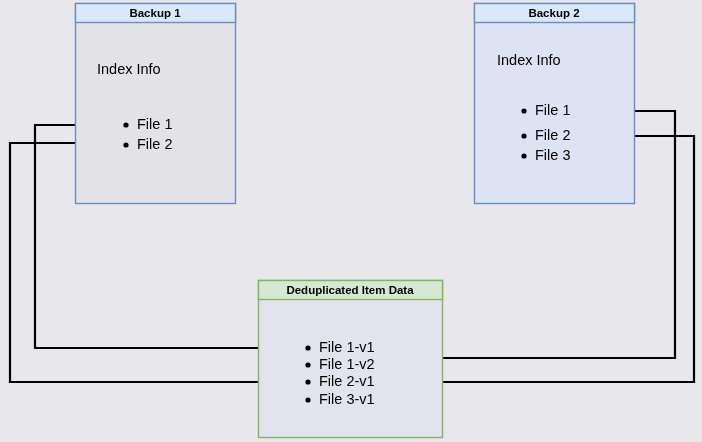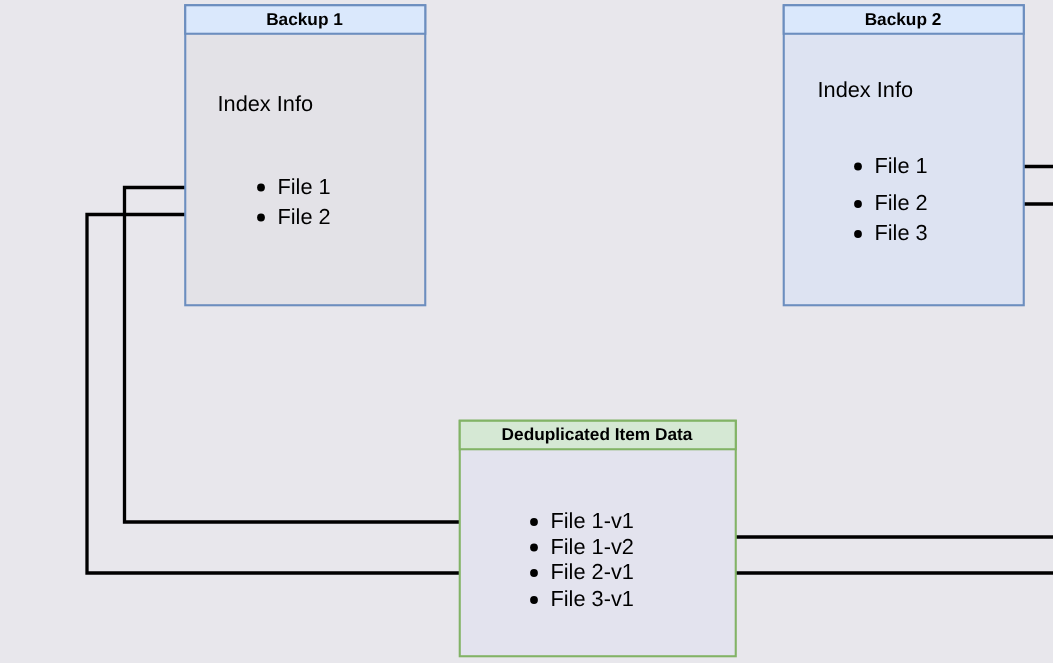--- a/index.html
+++ b/index.html
@@ -10,21 +10,20 @@
     width: 702px;
     height: 442px;
     background: #e8e7ec;
     font-family: "Liberation Sans", sans-serif;
     overflow: hidden;
   }
   #diagram-root {
     position: relative;
     width: 618px;
     height: 442px;
-    padding-left: 48px;
   }
   svg.diagram {
     display: block;
     width: 702px;
     height: 442px;
   }
   .box-border-blue {
     fill: #dde3f2;
     stroke: #6c8ebf;
     stroke-width: 1.4;

